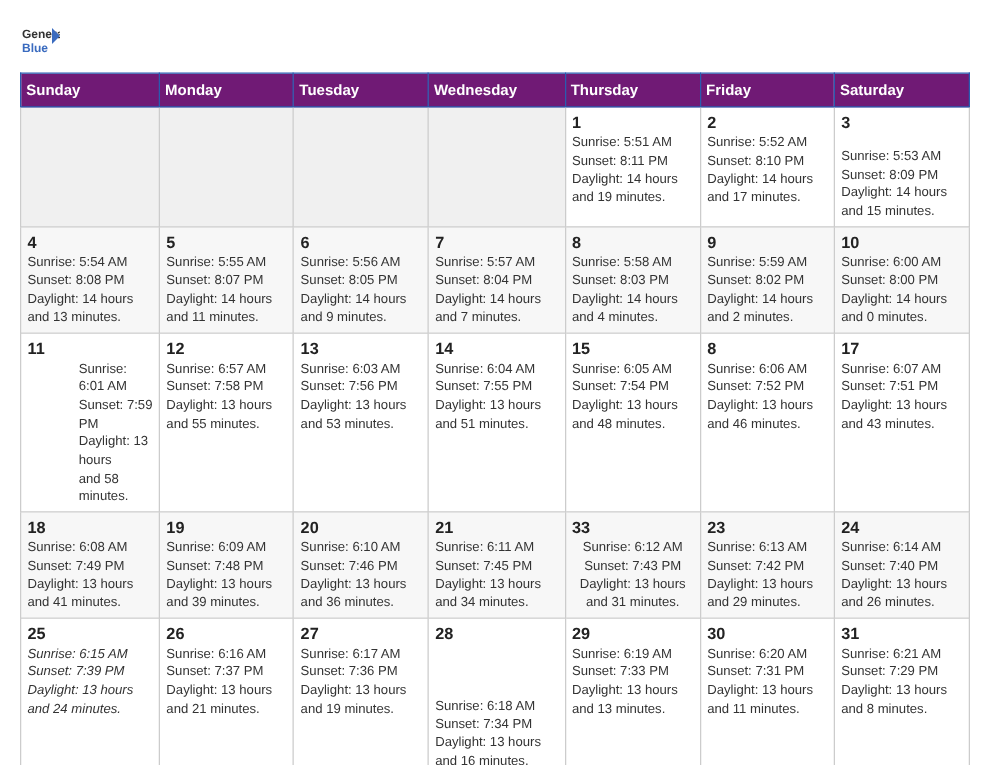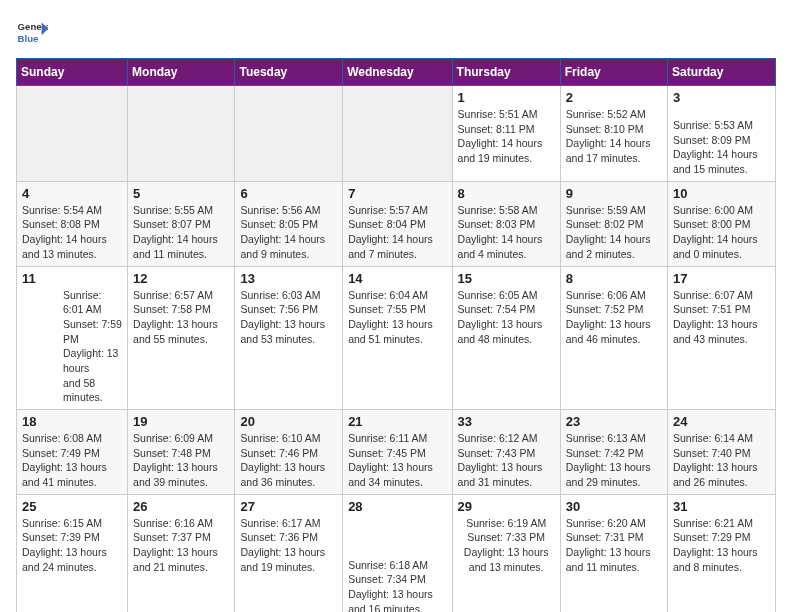--- a/index.html
+++ b/index.html
@@ -262,21 +262,21 @@
         </td>
         <td>
           <div class="day-number">21</div>
           <div class="day-info" style="white-space: pre-line;">Sunrise: 6:11 AM
 Sunset: 7:45 PM
 Daylight: 13 hours
 and 34 minutes.</div>
         </td>
         <td>
           <div class="day-number">33</div>
-          <div class="day-info" style="white-space: pre-line;">Sunrise: 6:12 AM
+          <div class="day-info" style="white-space: pre-line; text-align: center;">Sunrise: 6:12 AM
 Sunset: 7:43 PM
 Daylight: 13 hours
 and 31 minutes.</div>
         </td>
         <td>
           <div class="day-number">23</div>
           <div class="day-info" style="white-space: pre-line;">Sunrise: 6:13 AM
 Sunset: 7:42 PM
 Daylight: 13 hours
 and 29 minutes.</div>
@@ -285,21 +285,21 @@
           <div class="day-number">24</div>
           <div class="day-info" style="white-space: pre-line;">Sunrise: 6:14 AM
 Sunset: 7:40 PM
 Daylight: 13 hours
 and 26 minutes.</div>
         </td>
       </tr>
       <tr>
         <td>
           <div class="day-number">25</div>
-          <div class="day-info" style="white-space: pre-line;">Sunrise: 6:15 AM
+          <div class="day-info" style="white-space: pre-line; font-style: italic;">Sunrise: 6:15 AM
 Sunset: 7:39 PM
 Daylight: 13 hours
 and 24 minutes.</div>
         </td>
         <td>
           <div class="day-number">26</div>
           <div class="day-info" style="white-space: pre-line;">Sunrise: 6:16 AM
 Sunset: 7:37 PM
 Daylight: 13 hours
 and 21 minutes.</div>
@@ -313,21 +313,21 @@
         </td>
         <td>
           <div class="day-number">28</div>
           <div class="day-info" style="white-space: pre-line; margin-top: 44px;">Sunrise: 6:18 AM
 Sunset: 7:34 PM
 Daylight: 13 hours
 and 16 minutes.</div>
         </td>
         <td>
           <div class="day-number">29</div>
-          <div class="day-info" style="white-space: pre-line; text-align: center;">Sunrise: 6:19 AM
+          <div class="day-info" style="white-space: pre-line;">Sunrise: 6:19 AM
 Sunset: 7:33 PM
 Daylight: 13 hours
 and 13 minutes.</div>
         </td>
         <td>
           <div class="day-number">30</div>
           <div class="day-info" style="white-space: pre-line;">Sunrise: 6:20 AM
 Sunset: 7:31 PM
 Daylight: 13 hours
 and 11 minutes.</div>

